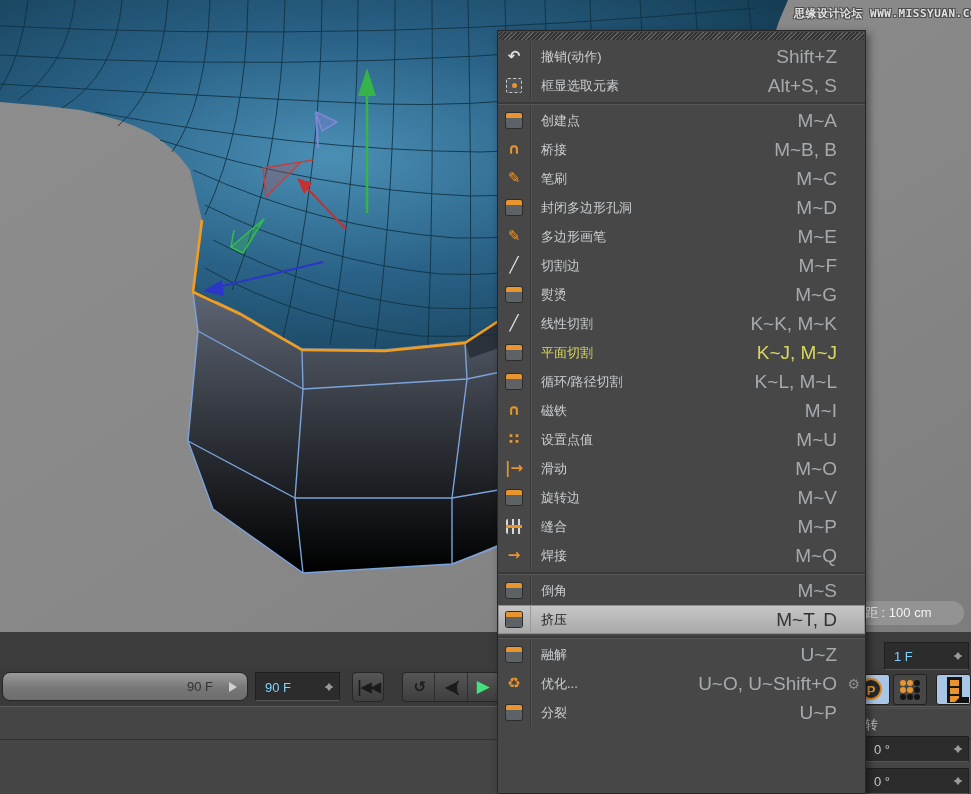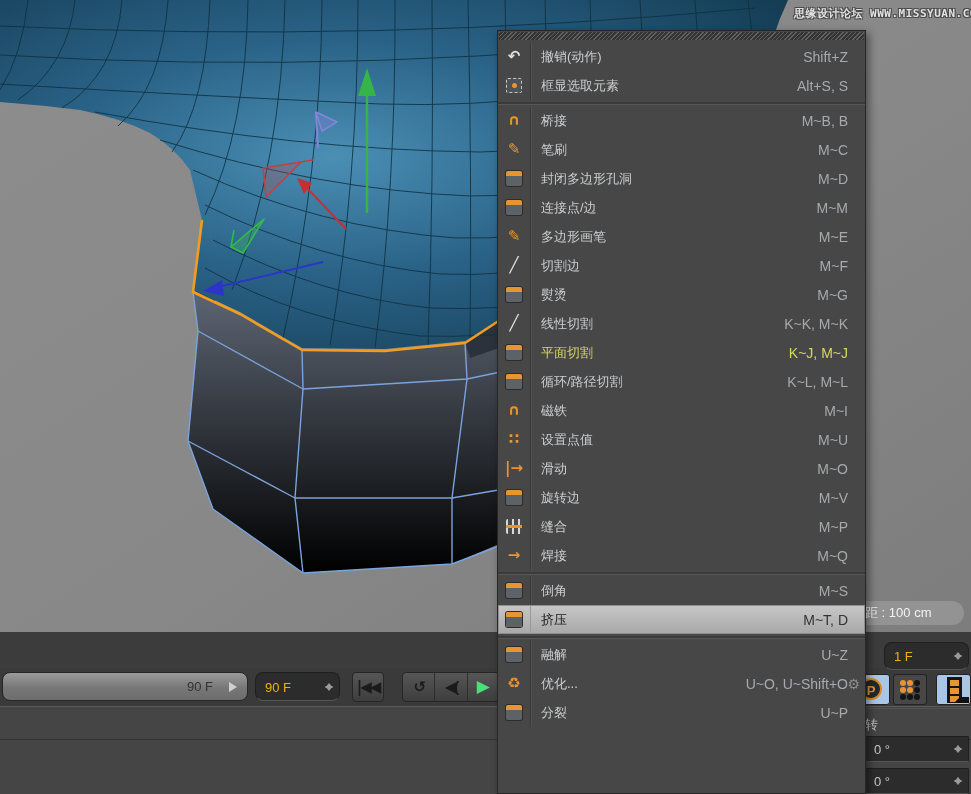--- a/index.html
+++ b/index.html
@@ -25,21 +25,21 @@
     background:repeating-linear-gradient(90deg,#cdd5da 0 1.5px,transparent 1.5px 12.2px);}
   .playhead{position:absolute;width:1.5px;background:rgba(190,210,220,.45);}
 
   .transport{position:absolute;left:0;top:668px;width:971px;height:38px;background:#3a3a3a;}
   .powerslider{position:absolute;left:2px;top:4px;width:246px;height:29px;border-radius:8px;
     border:1px solid #262626;background:linear-gradient(180deg,#9b9b9b,#777 55%,#6d6d6d);
     color:#343434;font-size:13px;line-height:27px;text-align:right;padding-right:34px;}
   .powerslider .ps-arrow{position:absolute;right:10px;top:9px;width:0;height:0;
     border:5px solid transparent;border-left:8px solid #cfcfcf;border-right:none;}
   .framebox{position:absolute;background:#2c2c2c;border:1px solid #1f1f1f;border-bottom-color:#555;
-    color:#eab308;font-size:13px;border-radius:8px;}
+    color:#7dd3fc;font-size:13px;border-radius:0;}
   .framebox .val{position:absolute;left:9px;top:50%;transform:translateY(-50%);white-space:nowrap;}
   .stepper{position:absolute;right:4px;top:50%;transform:translateY(-50%);width:11px;height:16px;}
   .stepper i{position:absolute;left:1px;width:0;height:0;border:4px solid transparent;}
   .stepper i.up{top:0;border-bottom:5px solid #9a9a9a;}
   .stepper i.dn{bottom:0;border-top:5px solid #9a9a9a;}
   .tbtn{position:absolute;top:4px;height:30px;border-radius:4px;border:1px solid #262626;
     background:linear-gradient(180deg,#565656,#3e3e3e);color:#1b1b1b;font-weight:bold;
     font-size:15px;text-align:center;line-height:28px;letter-spacing:-2px;
     font-family:"DejaVu Sans",sans-serif;}
   .tgroup{position:absolute;left:402px;top:4px;width:98px;height:30px;border-radius:4px;
@@ -75,21 +75,21 @@
 
   
   .cmenu{position:absolute;left:497px;top:30px;width:369px;bottom:0;background:#474747;
     border:1px solid #272727;box-shadow:3px 3px 8px rgba(0,0,0,.45);overflow:hidden;}
   .hatch{height:8px;margin:1px 1px 2px 1px;
     background:repeating-linear-gradient(135deg,#616161 0 1px,#343434 1px 3px);}
   .mrow{position:relative;display:flex;align-items:center;height:29px;}
   .mrow .icell{width:33px;align-self:stretch;display:flex;align-items:center;justify-content:center;
     border-right:1px solid #3a3a3a;box-shadow:1px 0 0 #525252;}
   .mrow .mlabel{margin-left:10px;font-size:13px;color:#ccced0;white-space:nowrap;}
-  .mrow .mshort{margin-left:auto;margin-right:17px;font-size:14px;color:#a6aaae;white-space:nowrap;}
+  .mrow .mshort{margin-left:auto;margin-right:28px;font-size:19px;color:#a6aaae;white-space:nowrap;}
   .mrow.active .mlabel,.mrow.active .mshort{color:var(--active-yellow);}
   .mrow.hover{background:linear-gradient(180deg,#c7c7c7,#a8a8a8);box-shadow:inset 0 0 0 1px #8f8f8f;text-align:center;}
   .mrow.hover .mlabel{color:#1c1c1c;}
   .mrow.hover .mshort{color:#333;}
   .mrow.hover .icell{border-right-color:#9a9a9a;box-shadow:none;}
   .msep{height:2px;margin:2px 0;background:#3a3a3a;box-shadow:0 1px 0 #575757;}
   .gear{position:absolute;right:5px;top:50%;transform:translateY(-50%);color:#8e8e8e;font-size:14px;}
 
   
   .mi{width:16px;height:15px;border-radius:2px;position:relative;
@@ -297,45 +297,45 @@
         <div class="mrow">
       <span class="icell">
             <span class="mi frame"></span>
           </span>
       <span class="mlabel">框显选取元素</span>
       <span class="mshort">Alt+S, S</span>
     </div>
         <div class="msep"></div>
         <div class="mrow">
       <span class="icell">
+            <span class="mi"></span>
+          </span>
+      <span class="mlabel">创建点</span>
+      <span class="mshort">M~A</span>
+    </div>
+        <div class="mrow">
+      <span class="icell">
             <span class="mi glyph">∩</span>
           </span>
       <span class="mlabel">桥接</span>
       <span class="mshort">M~B, B</span>
     </div>
         <div class="mrow">
       <span class="icell">
             <span class="mi glyph">✎</span>
           </span>
       <span class="mlabel">笔刷</span>
       <span class="mshort">M~C</span>
     </div>
         <div class="mrow">
       <span class="icell">
             <span class="mi"></span>
           </span>
       <span class="mlabel">封闭多边形孔洞</span>
       <span class="mshort">M~D</span>
-    </div>
-        <div class="mrow">
-      <span class="icell">
-            <span class="mi"></span>
-          </span>
-      <span class="mlabel">连接点/边</span>
-      <span class="mshort">M~M</span>
     </div>
         <div class="mrow">
       <span class="icell">
             <span class="mi glyph">✎</span>
           </span>
       <span class="mlabel">多边形画笔</span>
       <span class="mshort">M~E</span>
     </div>
         <div class="mrow">
       <span class="icell">

